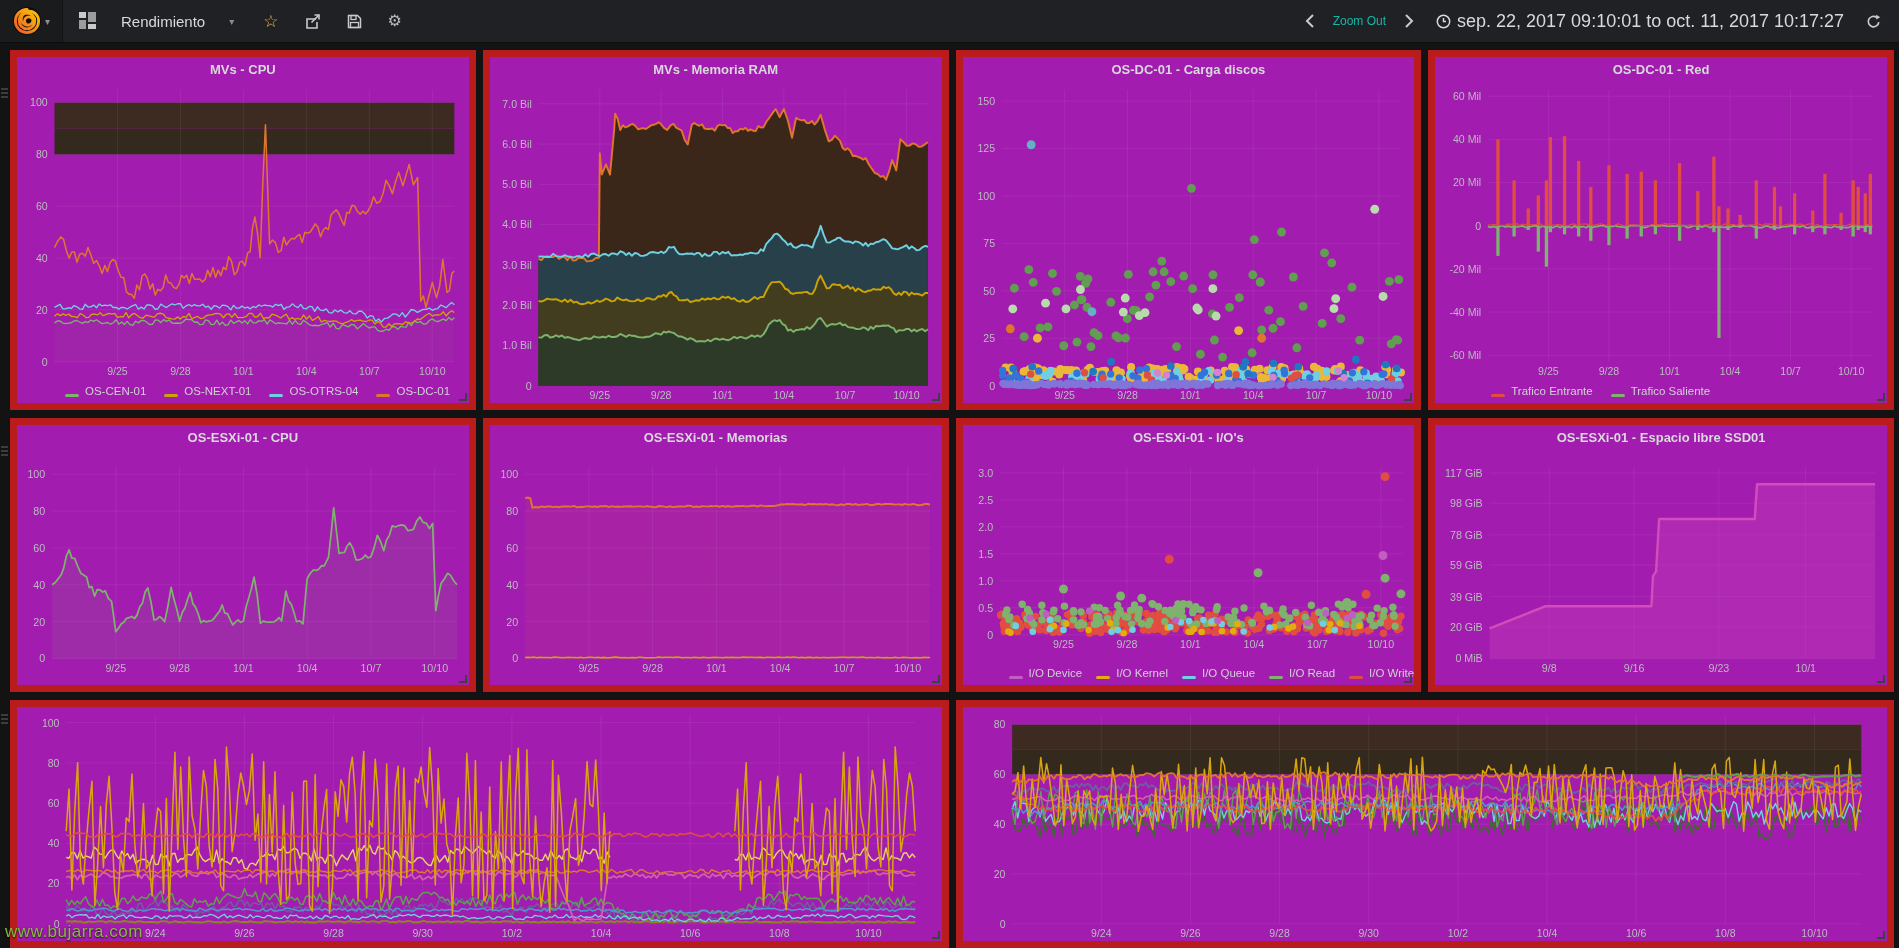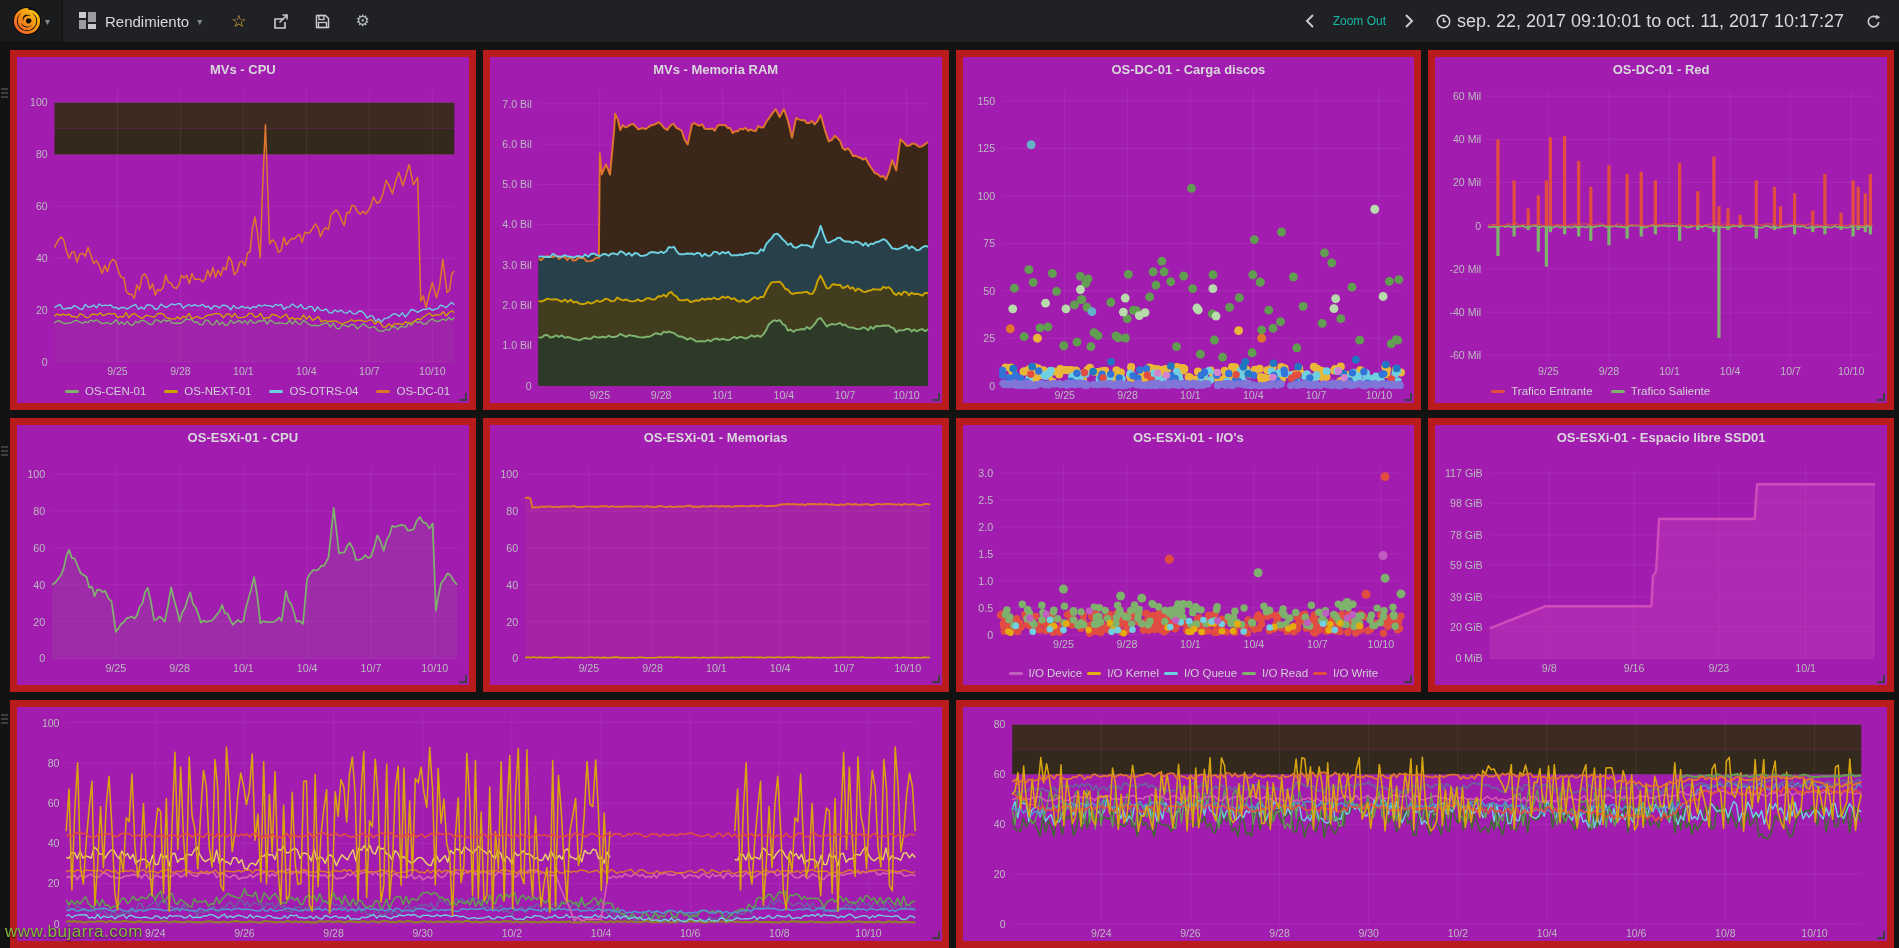--- a/index.html
+++ b/index.html
@@ -3,42 +3,42 @@
 <meta charset="utf-8">
 <style>
   html,body{margin:0;padding:0}
   body{width:1899px;height:948px;overflow:hidden;background:#131314;
        font-family:"Liberation Sans","DejaVu Sans",sans-serif;color:#d8d9da;position:relative}
   
   .navbar{height:42px;background:#202124;display:flex;align-items:center;border-bottom:1px solid #0d0d0e}
   .logo-box{width:62px;height:42px;display:flex;align-items:center;justify-content:center;gap:3px;
             background:#1a1b1d;border-right:1px solid #121213;cursor:pointer}
   .caret{font-size:10px;color:#8b8e91}
-  .dash-picker{display:flex;align-items:center;gap:8px;padding:0 16px;height:26px;cursor:pointer}
+  .dash-picker{display:flex;align-items:center;gap:24px;padding:0 16px;height:26px;cursor:pointer}
   .dash-title{font-size:15px;color:#d8d9da}
   .nav-btn{background:none;border:none;padding:0 13px;height:42px;display:flex;align-items:center;cursor:pointer;color:#b7babc}
   .star-glyph{font-size:17px;color:#eab839;line-height:1}
   .gear-glyph{font-size:16px;color:#b7babc;line-height:1}
   .nav-right{margin-left:auto;display:flex;align-items:center;gap:4px;padding-right:10px}
   .zoom-out{font-size:12px;color:#14b8a6;padding:0 6px}
   .time-btn{display:flex;align-items:center;gap:6px;font-size:18px;color:#d8d9da;padding:0 10px}
   .refresh-btn{padding:0 8px}
   
   .dash{position:absolute;top:50px;left:10px;right:5px;bottom:0;display:flex;flex-direction:column;gap:8px}
   .row{display:grid;gap:7px;min-height:0}
   .row1{grid-template-columns:repeat(4,1fr);height:360px;flex:0 0 auto}
   .row2{grid-template-columns:repeat(4,1fr);height:274px;flex:0 0 auto}
   .row3{grid-template-columns:repeat(2,1fr);flex:1 1 auto}
   .panel{position:relative;background:#a21caf;border:7px solid #b91c1c;display:flex;flex-direction:column;min-height:0;overflow:hidden}
   .panel::after{content:"";position:absolute;right:2px;bottom:2px;width:6px;height:6px;
                 border-right:2px solid #3f4042;border-bottom:2px solid #3f4042}
   .panel-title{height:25px;line-height:25px;text-align:center;font-size:13px;font-weight:700;color:#d8d9da;cursor:pointer;flex:0 0 auto}
   .chart{flex:1 1 auto;min-height:0;width:100%;display:block}
   .legend{flex:0 0 24px;display:flex;align-items:center;gap:18px;padding-left:48px;font-size:11.5px;color:#d0d1d3;overflow:hidden}
-  .legend-item{display:flex;align-items:center;cursor:pointer;white-space:nowrap}
+  .legend-item{display:flex;align-items:flex-end;cursor:pointer;white-space:nowrap}
   .legend-swatch{display:inline-block;width:14px;height:3px;border-radius:2px;margin-right:6px}
   
   .row-handle{position:absolute;left:1px;width:7px;display:flex;flex-direction:column;gap:2px;cursor:grab}
   .row-handle i{height:2px;background:#3c3d3f;display:block}
   .watermark{position:absolute;left:5px;bottom:6px;font-size:17px;font-weight:400;color:#86bb3f;
              letter-spacing:.5px;text-shadow:0 1px 2px rgba(0,0,0,.85);z-index:6}
 </style>
 </head>
 <body>
 
@@ -1538,21 +1538,21 @@
           <circle cx="303.1" cy="117.2" r="4.6" fill="#7eb26d"></circle>
           <circle cx="431.4" cy="99.5" r="4.6" fill="#c15ec1"></circle>
           <circle cx="433.5" cy="122.8" r="4.6" fill="#7eb26d"></circle>
           <circle cx="414.0" cy="139.4" r="4.6" fill="#e24d42"></circle>
           <circle cx="449.8" cy="138.9" r="4.6" fill="#7eb26d"></circle>
           <circle cx="103.2" cy="133.9" r="4.6" fill="#7eb26d"></circle>
           <circle cx="161.9" cy="141.1" r="4.6" fill="#7eb26d"></circle>
           <circle cx="183.6" cy="143.3" r="4.6" fill="#7eb26d"></circle>
           <circle cx="394.4" cy="147.7" r="4.6" fill="#7eb26d"></circle>
         </svg>
-      <div class="legend" style="padding-left:46px;gap:5px">
+      <div class="legend" style="padding-left:46px;gap:14px">
           <span class="legend-item">
             <span class="legend-swatch" style="background: rgb(193, 94, 193);"></span>
             <span>I/O Device</span>
           </span>
           <span class="legend-item">
             <span class="legend-swatch" style="background: rgb(229, 172, 14);"></span>
             <span>I/O Kernel</span>
           </span>
           <span class="legend-item">
             <span class="legend-swatch" style="background: rgb(110, 208, 224);"></span>

